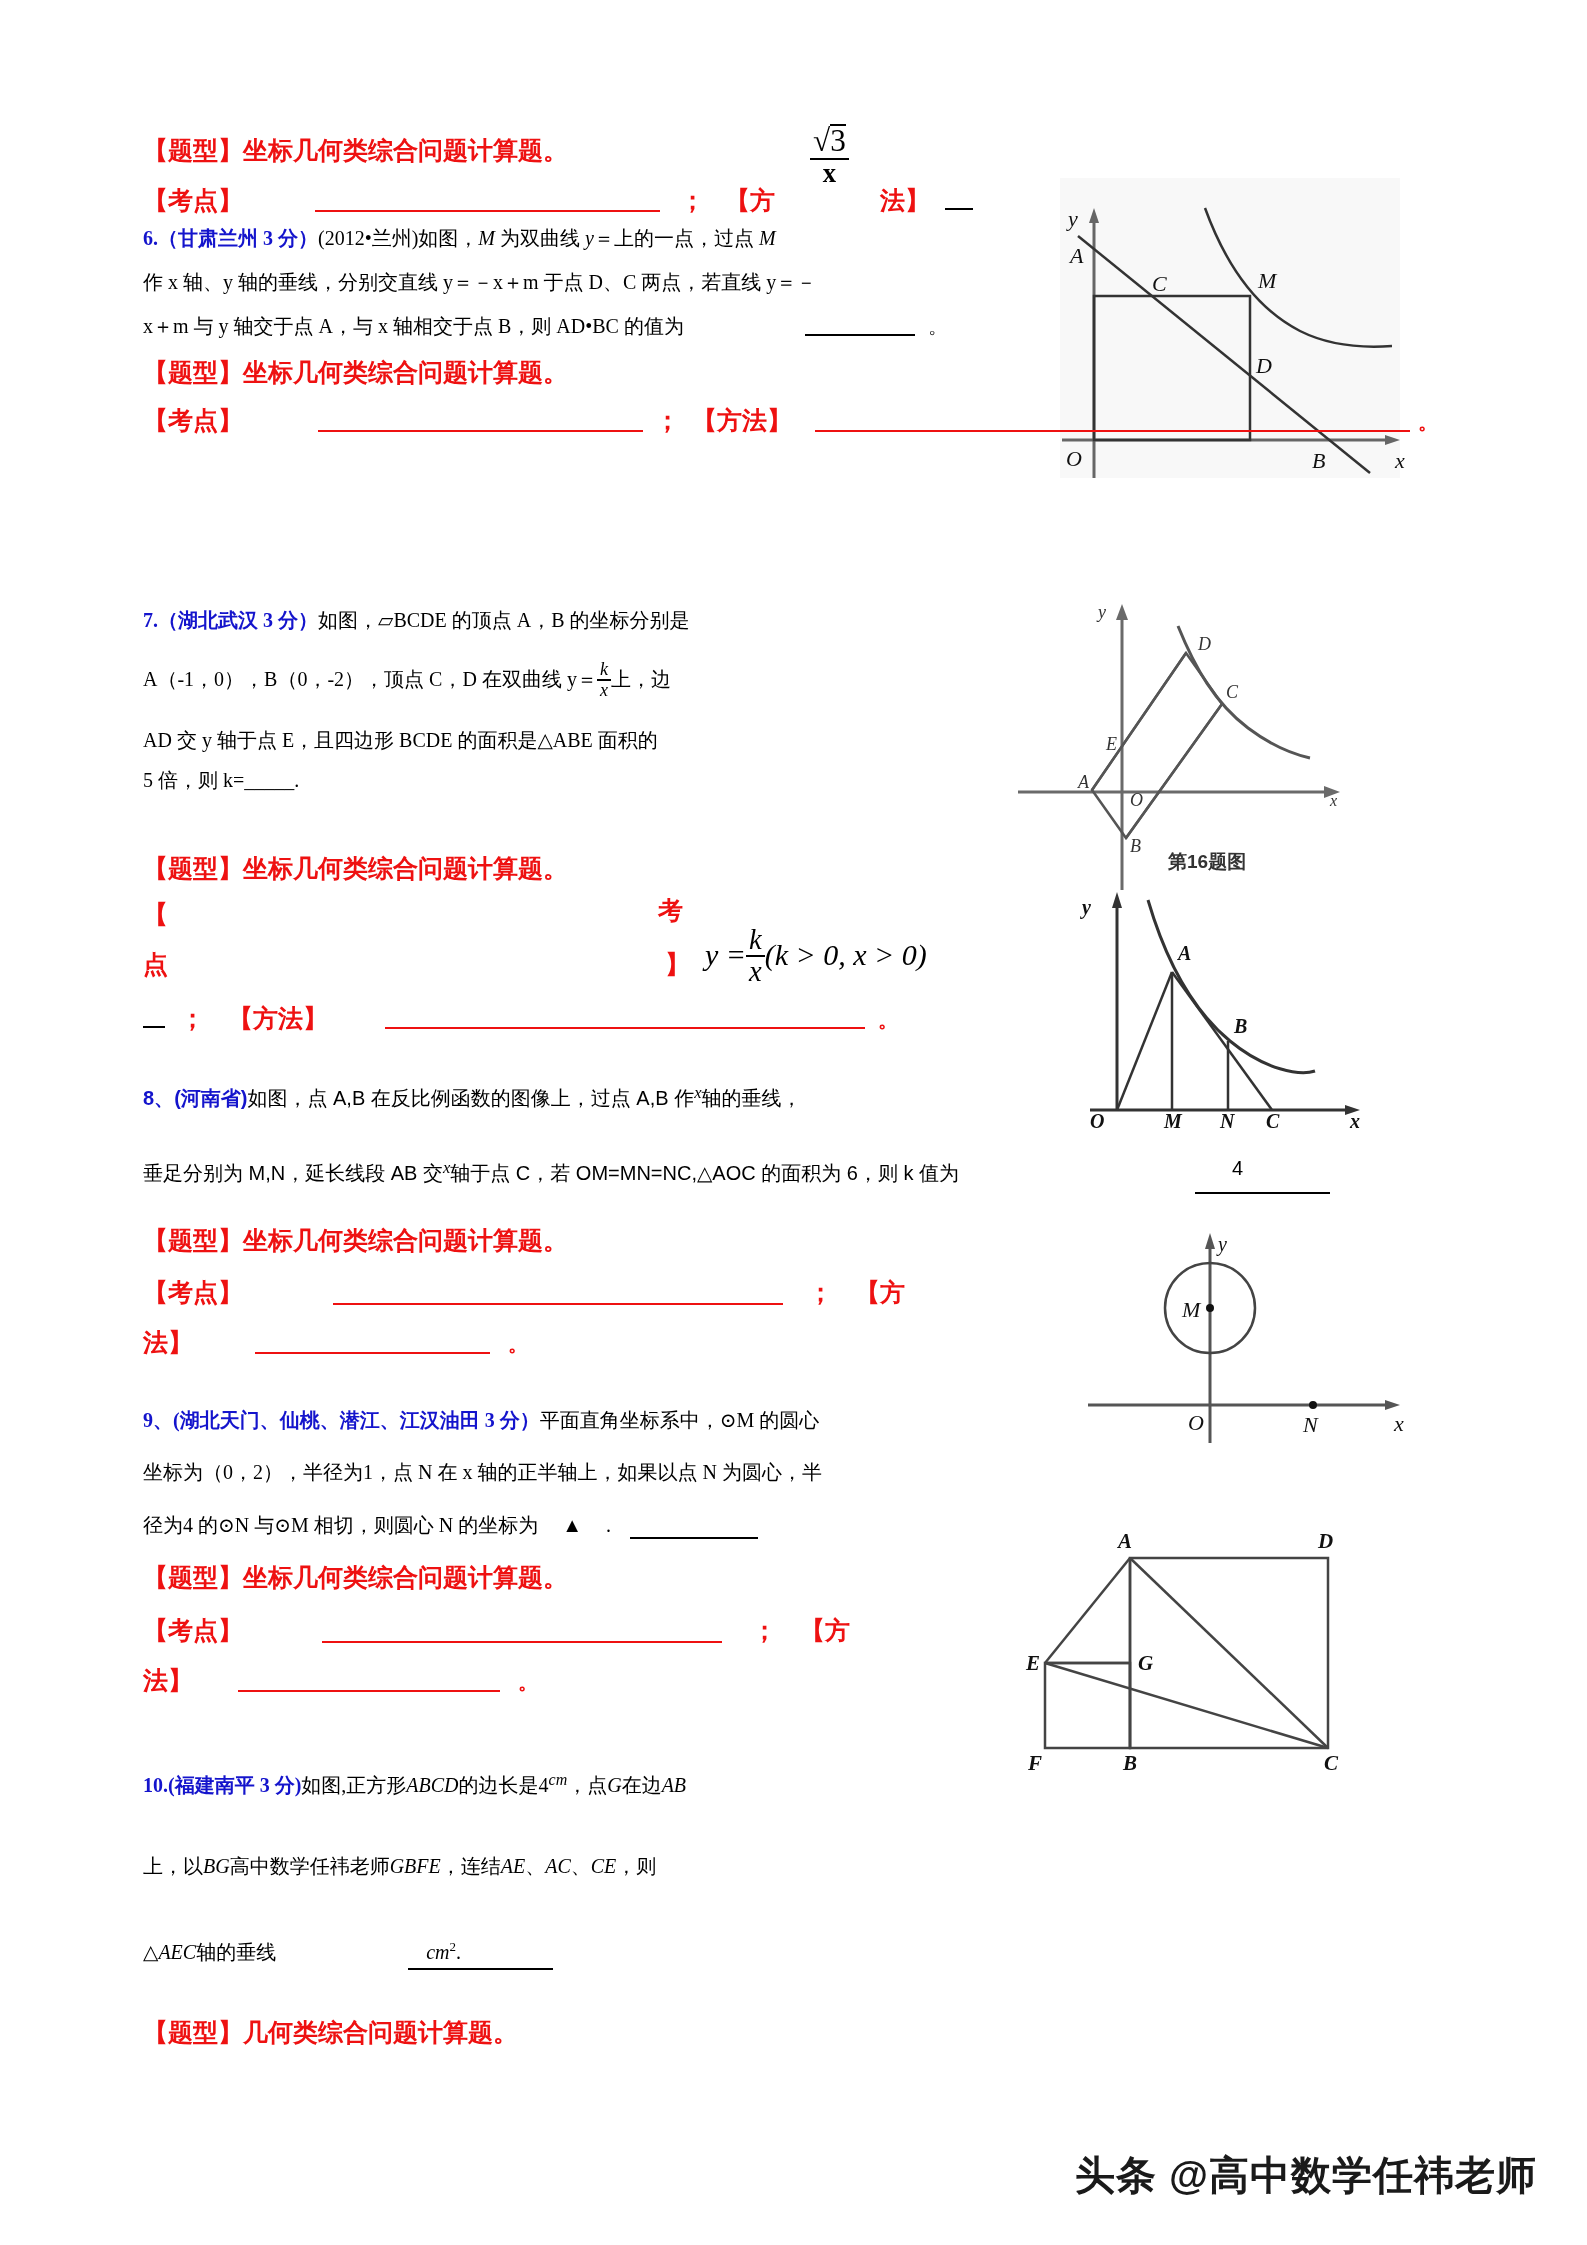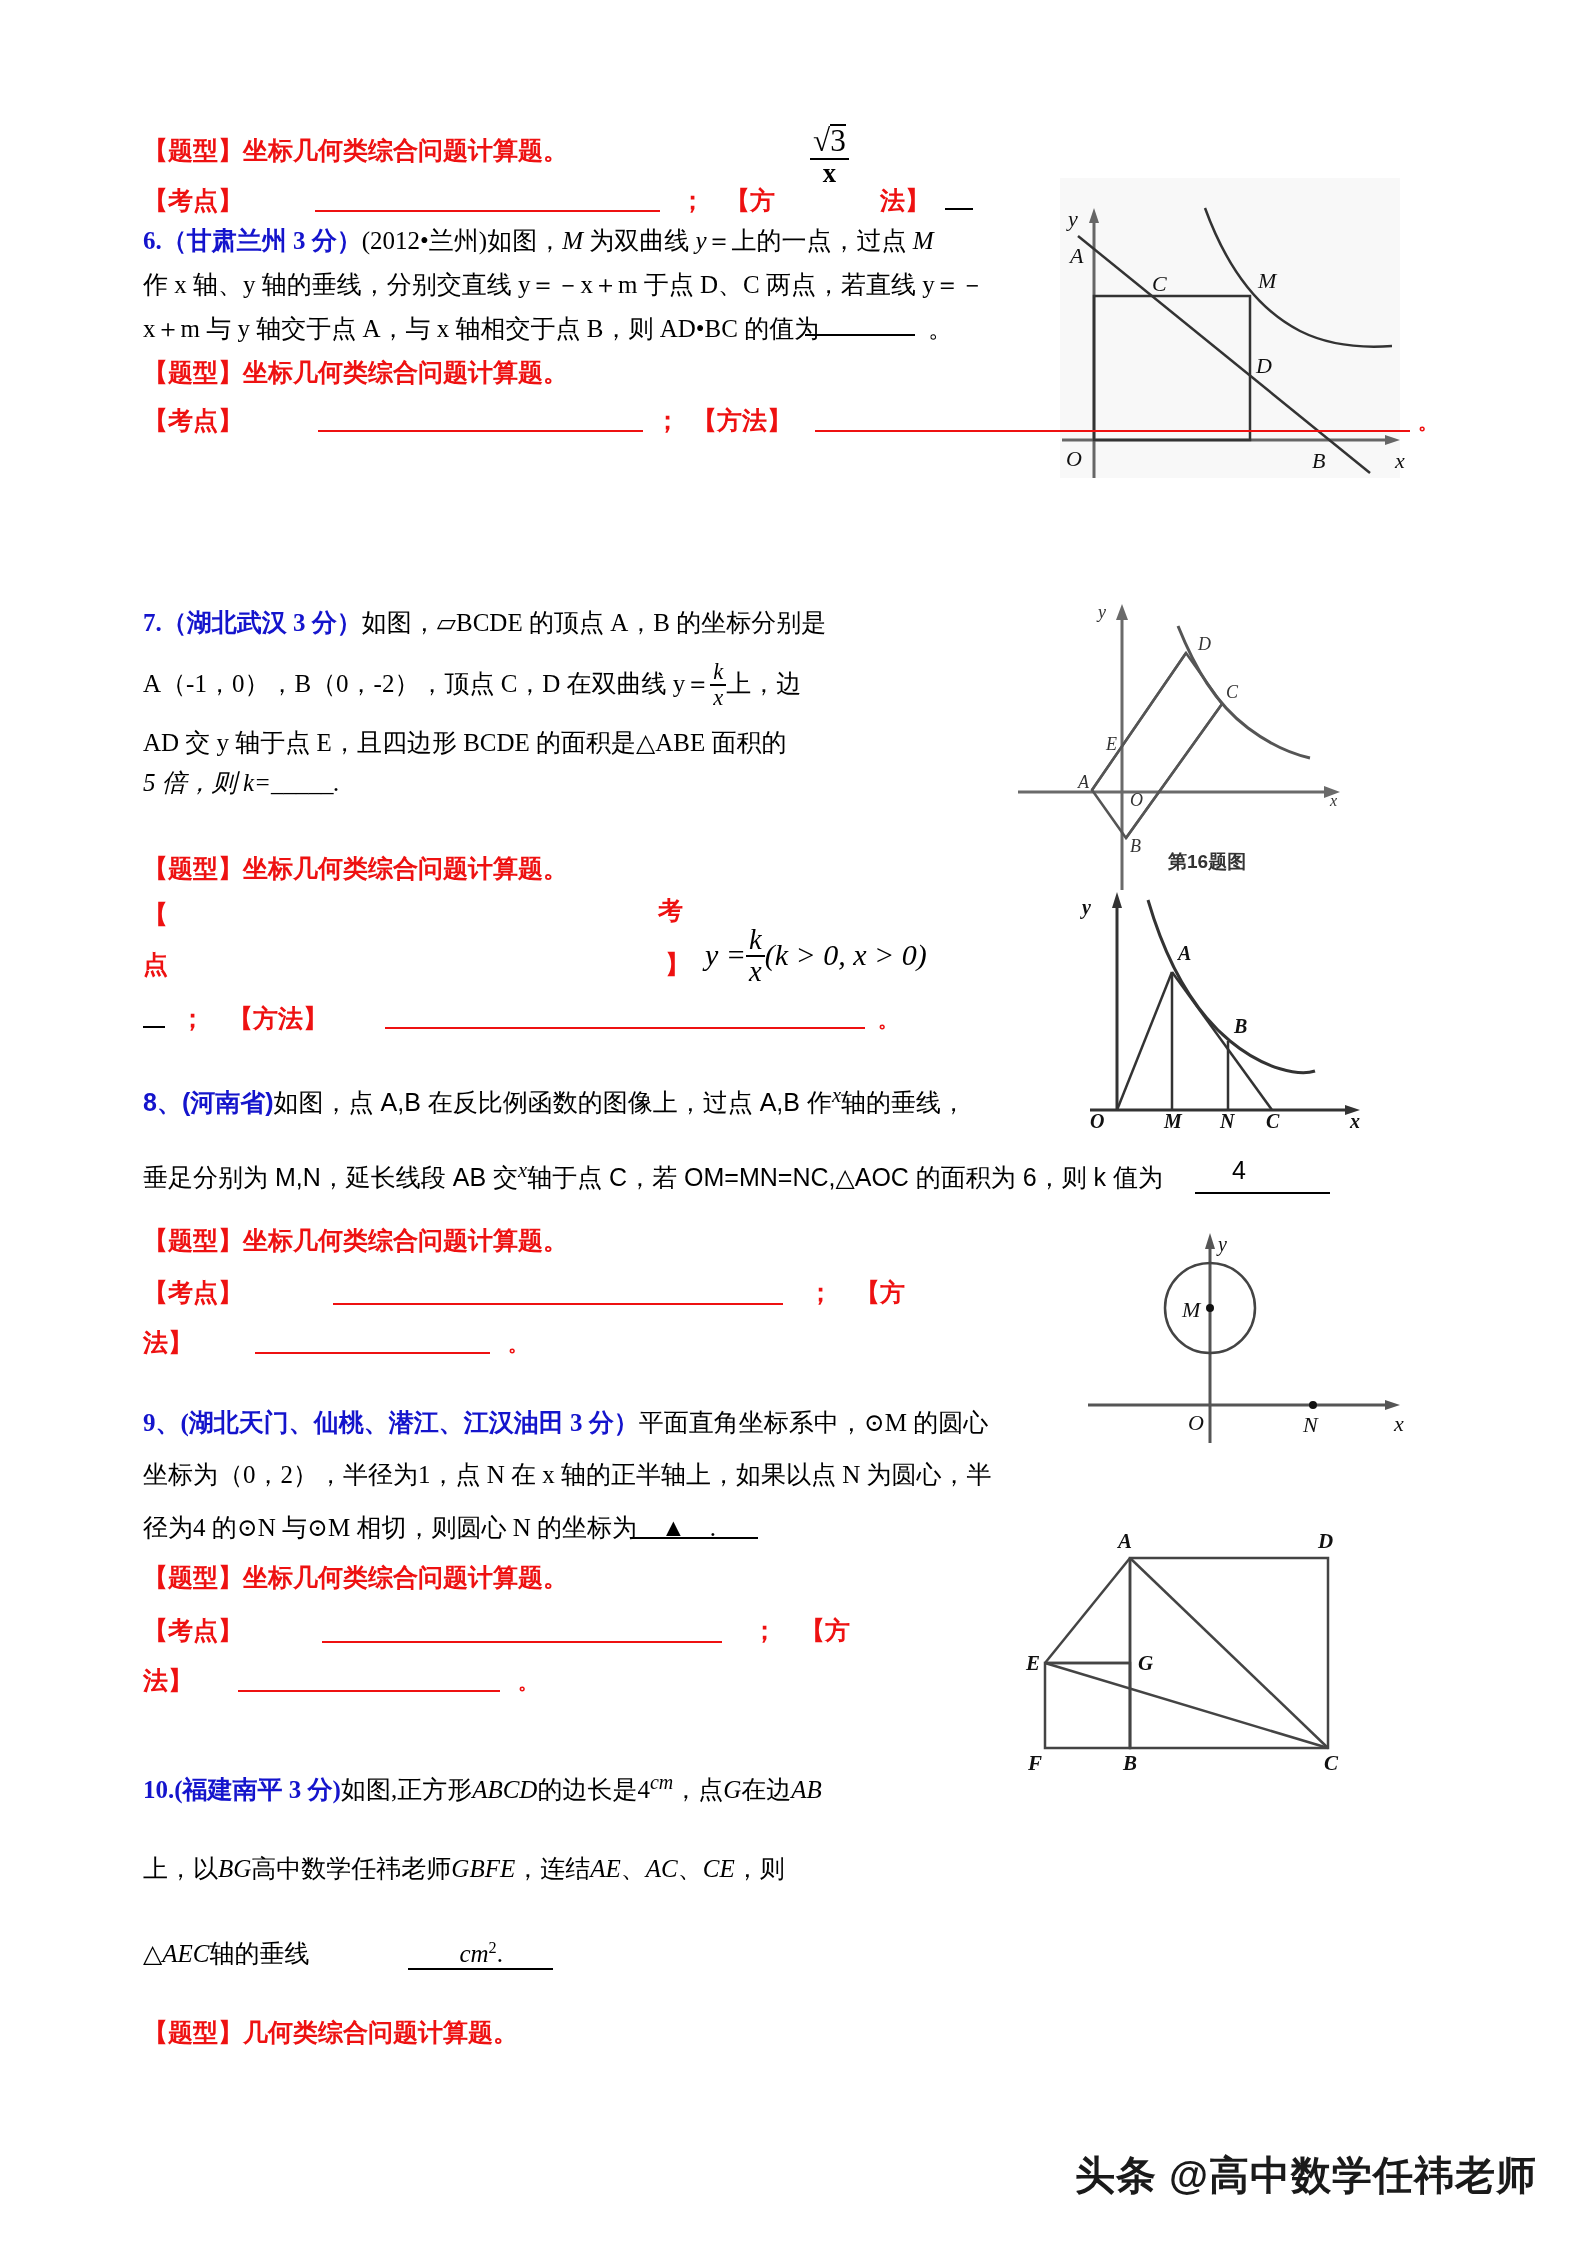--- a/index.html
+++ b/index.html
@@ -37,21 +37,21 @@
   .blue {
     color: #1414cc;
     font-weight: bold;
   }
   .qnum {
     color: #1414cc;
     font-weight: bold;
   }
   .body-text {
     color: #000;
-    font-size: 25px;
+    font-size: 20px;
   }
   .ser { font-family: "Liberation Serif", "DejaVu Serif", serif; }
   .ital { font-style: italic; }
   
   .rline {
     position: absolute;
     height: 2px;
     background: #ee1111;
   }
   .bline {
@@ -189,21 +189,21 @@
 
   <div class="blk body-text" style="left:143px; top:610px;">
     <span class="qnum">7.</span><span class="blue">（湖北武汉 3 分）</span><span>如图，▱BCDE 的顶点 A，B 的坐标分别是</span>
   </div>
 
   <div class="blk body-text" style="left:143px; top:660px;">
     <span>A（-1，0），B（0，-2），顶点 C，D 在双曲线 y＝</span><span class="frac" style="font-size:0.9em;"><span class="num ital">k</span><span class="den ital">x</span></span><span>上，边</span>
   </div>
 
   <div class="blk body-text" style="left:143px; top:730px;">AD 交 y 轴于点 E，且四边形 BCDE 的面积是△ABE 面积的</div>
-  <div class="blk body-text" style="left:143px; top:770px;font-style:italic;">5 倍，则 k=_____.</div>
+  <div class="blk body-text" style="left:143px; top:770px;">5 倍，则 k=_____.</div>
 
   <div class="blk" style="left:143px; top:856px;">
     <span class="red">【题型】</span><span class="red">坐标几何类综合问题计算题。</span>
   </div>
 
   <div class="blk red" style="left:143px; top:902px;">【</div>
   <div class="blk red" style="left:658px; top:898px;">考</div>
   <div class="blk red" style="left:143px; top:952px;">点</div>
   <div class="blk red" style="left:665px; top:952px;">】</div>
 

